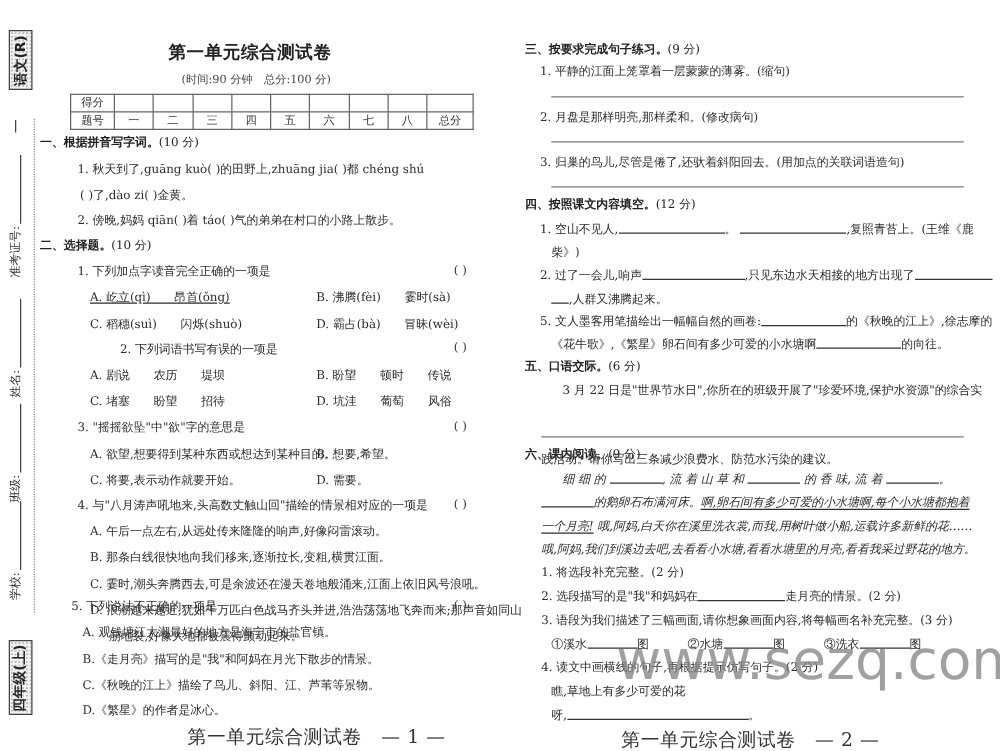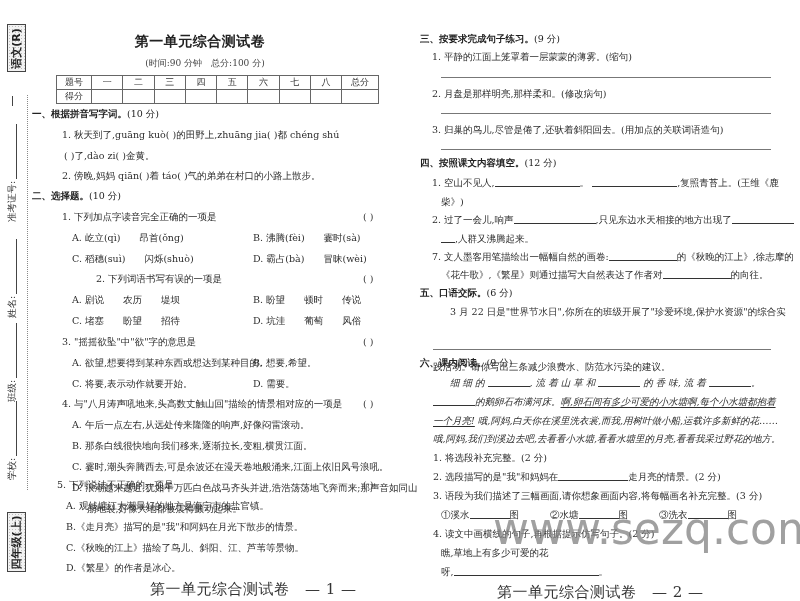--- a/index.html
+++ b/index.html
@@ -58,60 +58,60 @@
 <div class="tag" style="top:512px;height:58px;">
   <span>四年级(上)</span>
 </div>
 
 <div class="title">第一单元综合测试卷</div>
 <div class="subtitle">(时间:90 分钟　总分:100 分)</div>
 
 <table class="score">
   <tbody>
       <tr>
+    <td>得分</td>
+    <td></td>
+    <td></td>
+    <td></td>
+    <td></td>
+    <td></td>
+    <td></td>
+    <td></td>
+    <td></td>
+    <td></td>
+  </tr>
+  <tr>
     <td style="width:34px">题号</td>
     <td>一</td>
     <td>二</td>
     <td>三</td>
     <td>四</td>
     <td>五</td>
     <td>六</td>
     <td>七</td>
     <td>八</td>
     <td style="width:36px">总分</td>
   </tr>
-  <tr>
-    <td>得分</td>
-    <td></td>
-    <td></td>
-    <td></td>
-    <td></td>
-    <td></td>
-    <td></td>
-    <td></td>
-    <td></td>
-    <td></td>
-  </tr>
 </tbody>
   </table>
 
 <div class="sec" style="left:32px;top:108px;">
   <span>一、根据拼音写字词。</span><span class="pts">(10 分)</span>
 </div>
 <div class="line" style="left:62px;top:129px;">1. 秋天到了,guāng  kuò(          )的田野上,zhuāng  jia(            )都 chéng  shú</div>
 <div class="line" style="left:64px;top:150px;">(           )了,dào  zi(           )金黄。</div>
 <div class="line" style="left:62px;top:170px;">2. 傍晚,妈妈 qiān(      )着 táo(      )气的弟弟在村口的小路上散步。</div>
 
 <div class="sec" style="left:32px;top:190px;">
   <span>二、选择题。</span><span class="pts">(10 分)</span>
 </div>
 
 <div class="line" style="left:62px;top:211px;">1. 下列加点字读音完全正确的一项是</div>
 <div class="paren" style="left:363px;top:211px;">(      )</div>
-<div class="line" style="left:72px;top:232px;">A. 屹立(qì)　　昂首(ǒng)</div>
+<div class="line" style="left:72px;top:232px;text-decoration:underline;">A. 屹立(qì)　　昂首(ǒng)</div>
 <div class="line" style="left:253px;top:232px;">B. 沸腾(fèi)　　霎时(sà)</div>
 <div class="line" style="left:72px;top:253px;">C. 稻穗(suì)　　闪烁(shuò)</div>
 <div class="line" style="left:253px;top:253px;">D. 霸占(bà)　　冒昧(wèi)</div>
 
 <div class="line" style="left:62px;top:273px;margin-left:34px;">2. 下列词语书写有误的一项是</div>
 <div class="paren" style="left:363px;top:273px;">(      )</div>
 <div class="line" style="left:72px;top:294px;">A. 剧说　　农历　　堤坝</div>
 <div class="line" style="left:253px;top:294px;">B. 盼望　　顿时　　传说</div>
 <div class="line" style="left:72px;top:315px;">C. 堵塞　　盼望　　招待</div>
 <div class="line" style="left:253px;top:315px;">D. 坑洼　　葡萄　　风俗</div>
@@ -157,24 +157,24 @@
   <span>1. 空山不见人,</span><span class="blankline" style="width:85px"></span><span>。</span>&nbsp;<span class="blankline" style="width:85px"></span><span>,复照青苔上。(王维《鹿</span>
 </div>
 <div class="line" style="left:441px;top:196px;">柴》)</div>
 <div class="line" style="left:432px;top:214px;">
   <span>2. 过了一会儿,响声</span><span class="blankline" style="width:82px"></span><span>,只见东边水天相接的地方出现了</span><span class="blankline" style="width:62px"></span>
 </div>
 <div class="line" style="left:441px;top:233px;">
   <span class="blankline" style="width:14px"></span><span>,人群又沸腾起来。</span>
 </div>
 <div class="line" style="left:432px;top:251px;">
-  <span>7. 文人墨客用笔描绘出一幅幅自然的画卷:</span><span class="blankline" style="width:68px"></span><span>的《秋晚的江上》,徐志摩的</span>
+  <span>5. 文人墨客用笔描绘出一幅幅自然的画卷:</span><span class="blankline" style="width:68px"></span><span>的《秋晚的江上》,徐志摩的</span>
 </div>
 <div class="line" style="left:441px;top:269px;">
-  <span>《花牛歌》,《繁星》则通过描写大自然表达了作者对</span><span class="blankline" style="width:68px"></span><span>的向往。</span>
+  <span>《花牛歌》,《繁星》卵石间有多少可爱的小水塘啊</span><span class="blankline" style="width:68px"></span><span>的向往。</span>
 </div>
 
 <div class="sec" style="left:420px;top:287px;text-align:center;">
   <span>五、口语交际。</span><span class="pts">(6 分)</span>
 </div>
 <div class="line" style="left:450px;top:306px;">3 月 22 日是"世界节水日",你所在的班级开展了"珍爱环境,保护水资源"的综合实</div>
 <div class="line" style="left:433px;top:325px;margin-top:36px;">践活动。请你写出三条减少浪费水、防范水污染的建议。</div>
 <div class="answer-line" style="left:433px;top:349px;width:338px;"></div>
 
 <div class="sec" style="left:420px;top:357px;">

